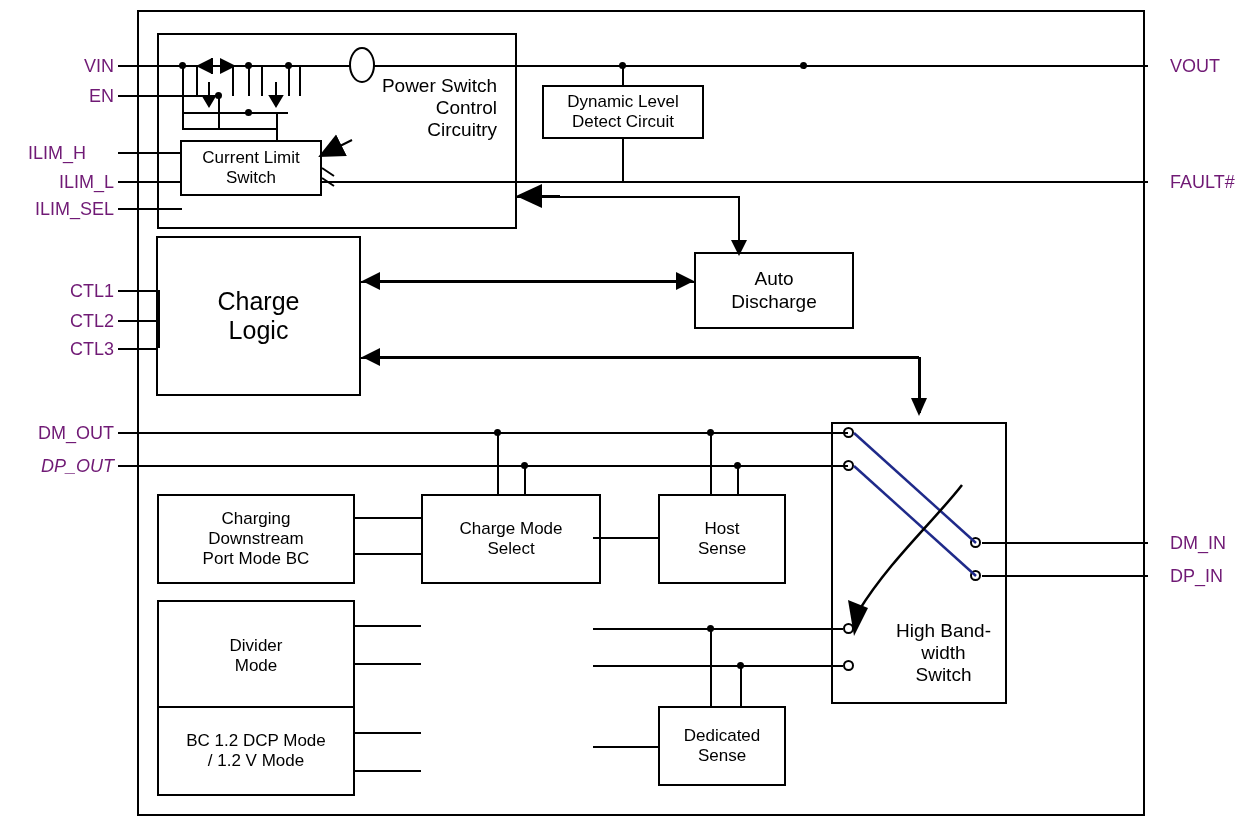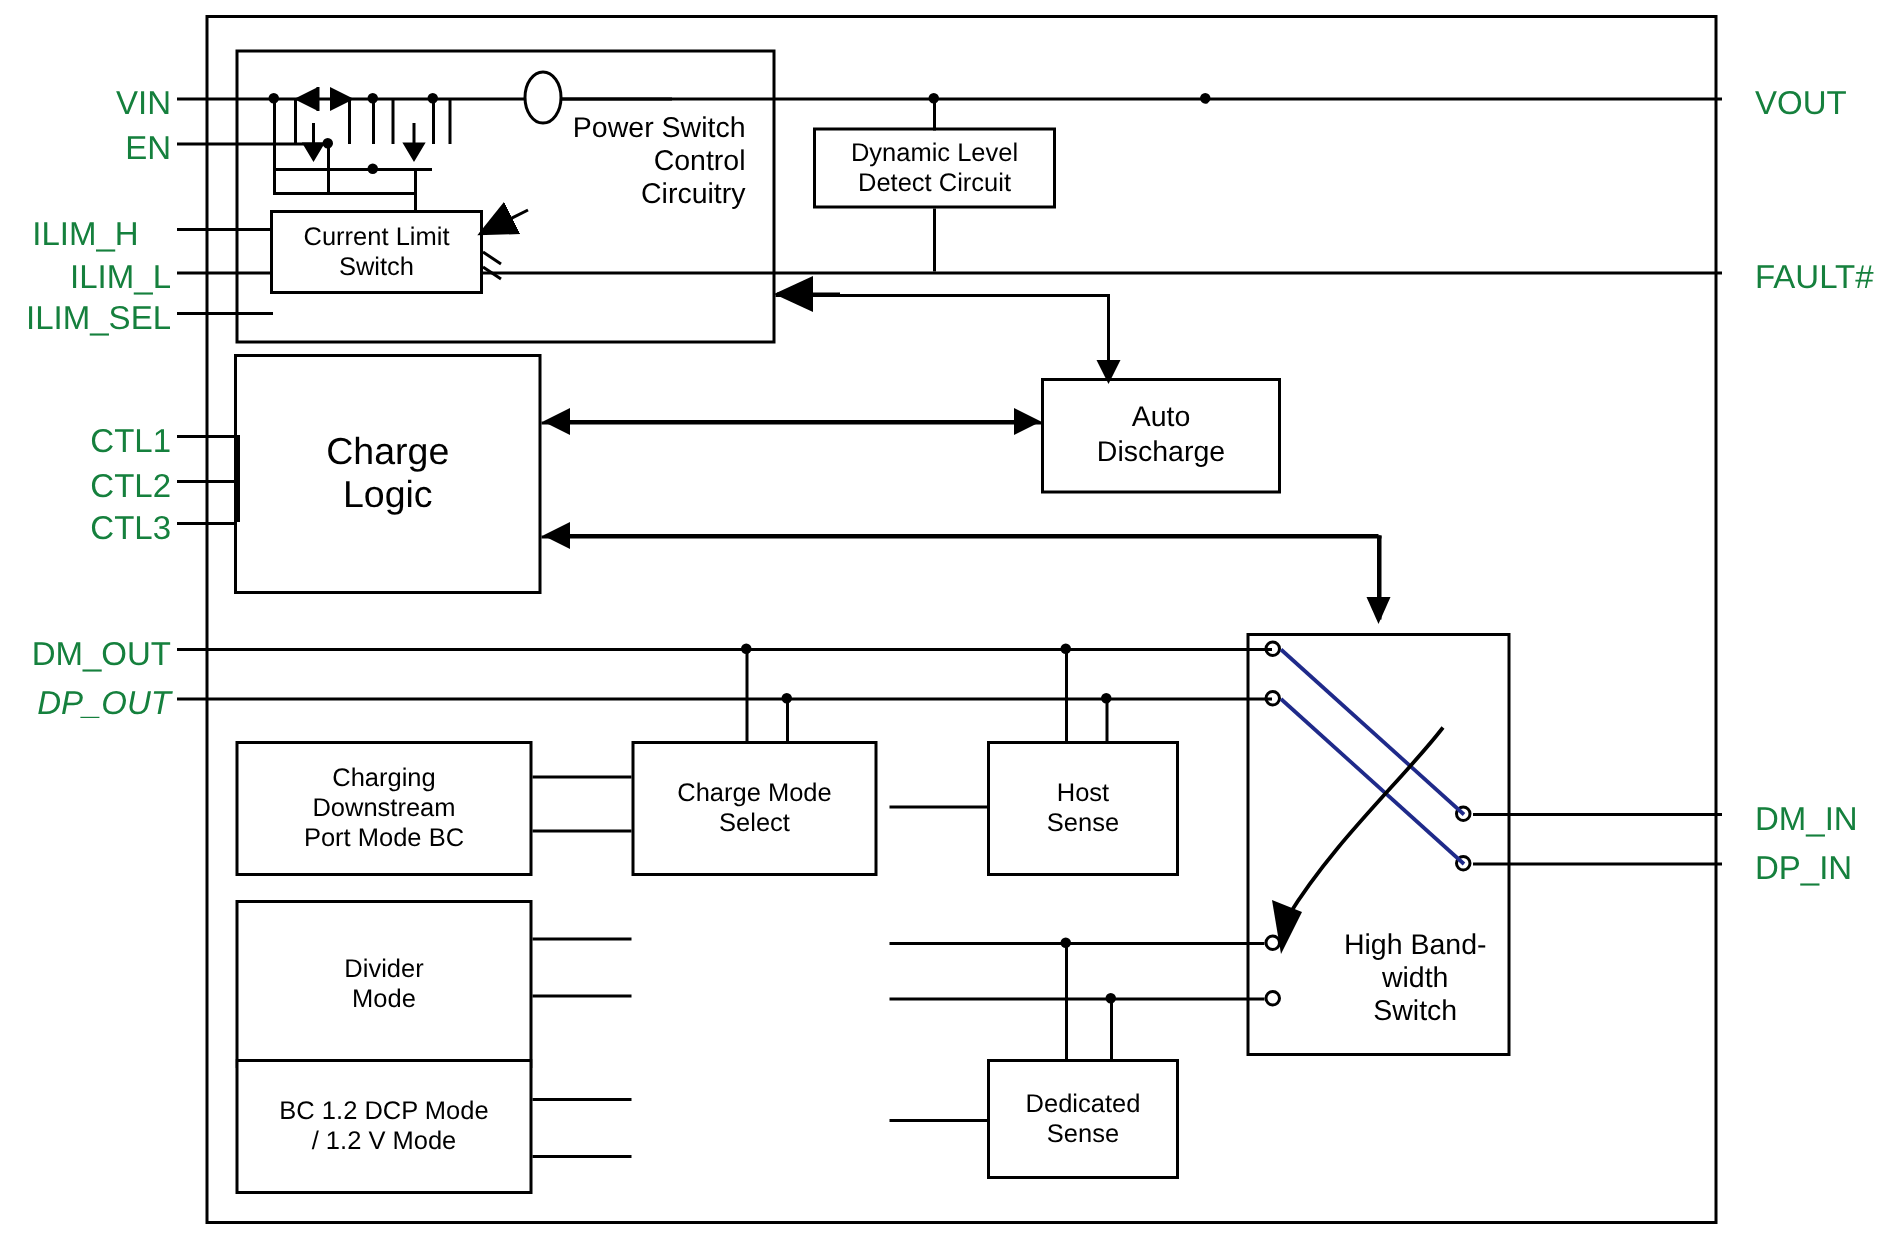--- a/index.html
+++ b/index.html
@@ -29,22 +29,22 @@
   }
   .blk span { display: block; width: 100%; white-space: pre-line; }
   .outer {
     position: absolute;
     box-sizing: border-box;
     border: 2px solid #000;
     background: transparent;
   }
   .pinlabel {
     position: absolute;
-    color: #15803d;
-    font-size: 22px;
+    color: #701a75;
+    font-size: 18px;
     white-space: nowrap;
   }
   .pinlabel.right { text-align: left; }
   .pinlabel.left { text-align: right; }
   .wire {
     position: absolute;
     background: #000;
   }
   .h { height: 2px; }
   .v { width: 2px; }
@@ -104,21 +104,21 @@
     <span>Charging
 Downstream
 Port Mode BC</span>
   </div>
 
   <div class="blk" style="left:694px; top:252px; width:160px; height:77px; font-size:19px;">
     <span>Auto
 Discharge</span>
   </div>
 
-  <div class="blk" style="left:421px; top:494px; width:164px; height:90px; font-size:17px;">
+  <div class="blk" style="left:421px; top:494px; width:180px; height:90px; font-size:17px;">
     <span>Charge Mode
 Select</span>
   </div>
 
   <div class="blk" style="left:658px; top:494px; width:128px; height:90px; font-size:17px;">
     <span>Host
 Sense</span>
   </div>
 
   <div class="blk" style="left:157px; top:600px; width:198px; height:112px; font-size:17px;">

